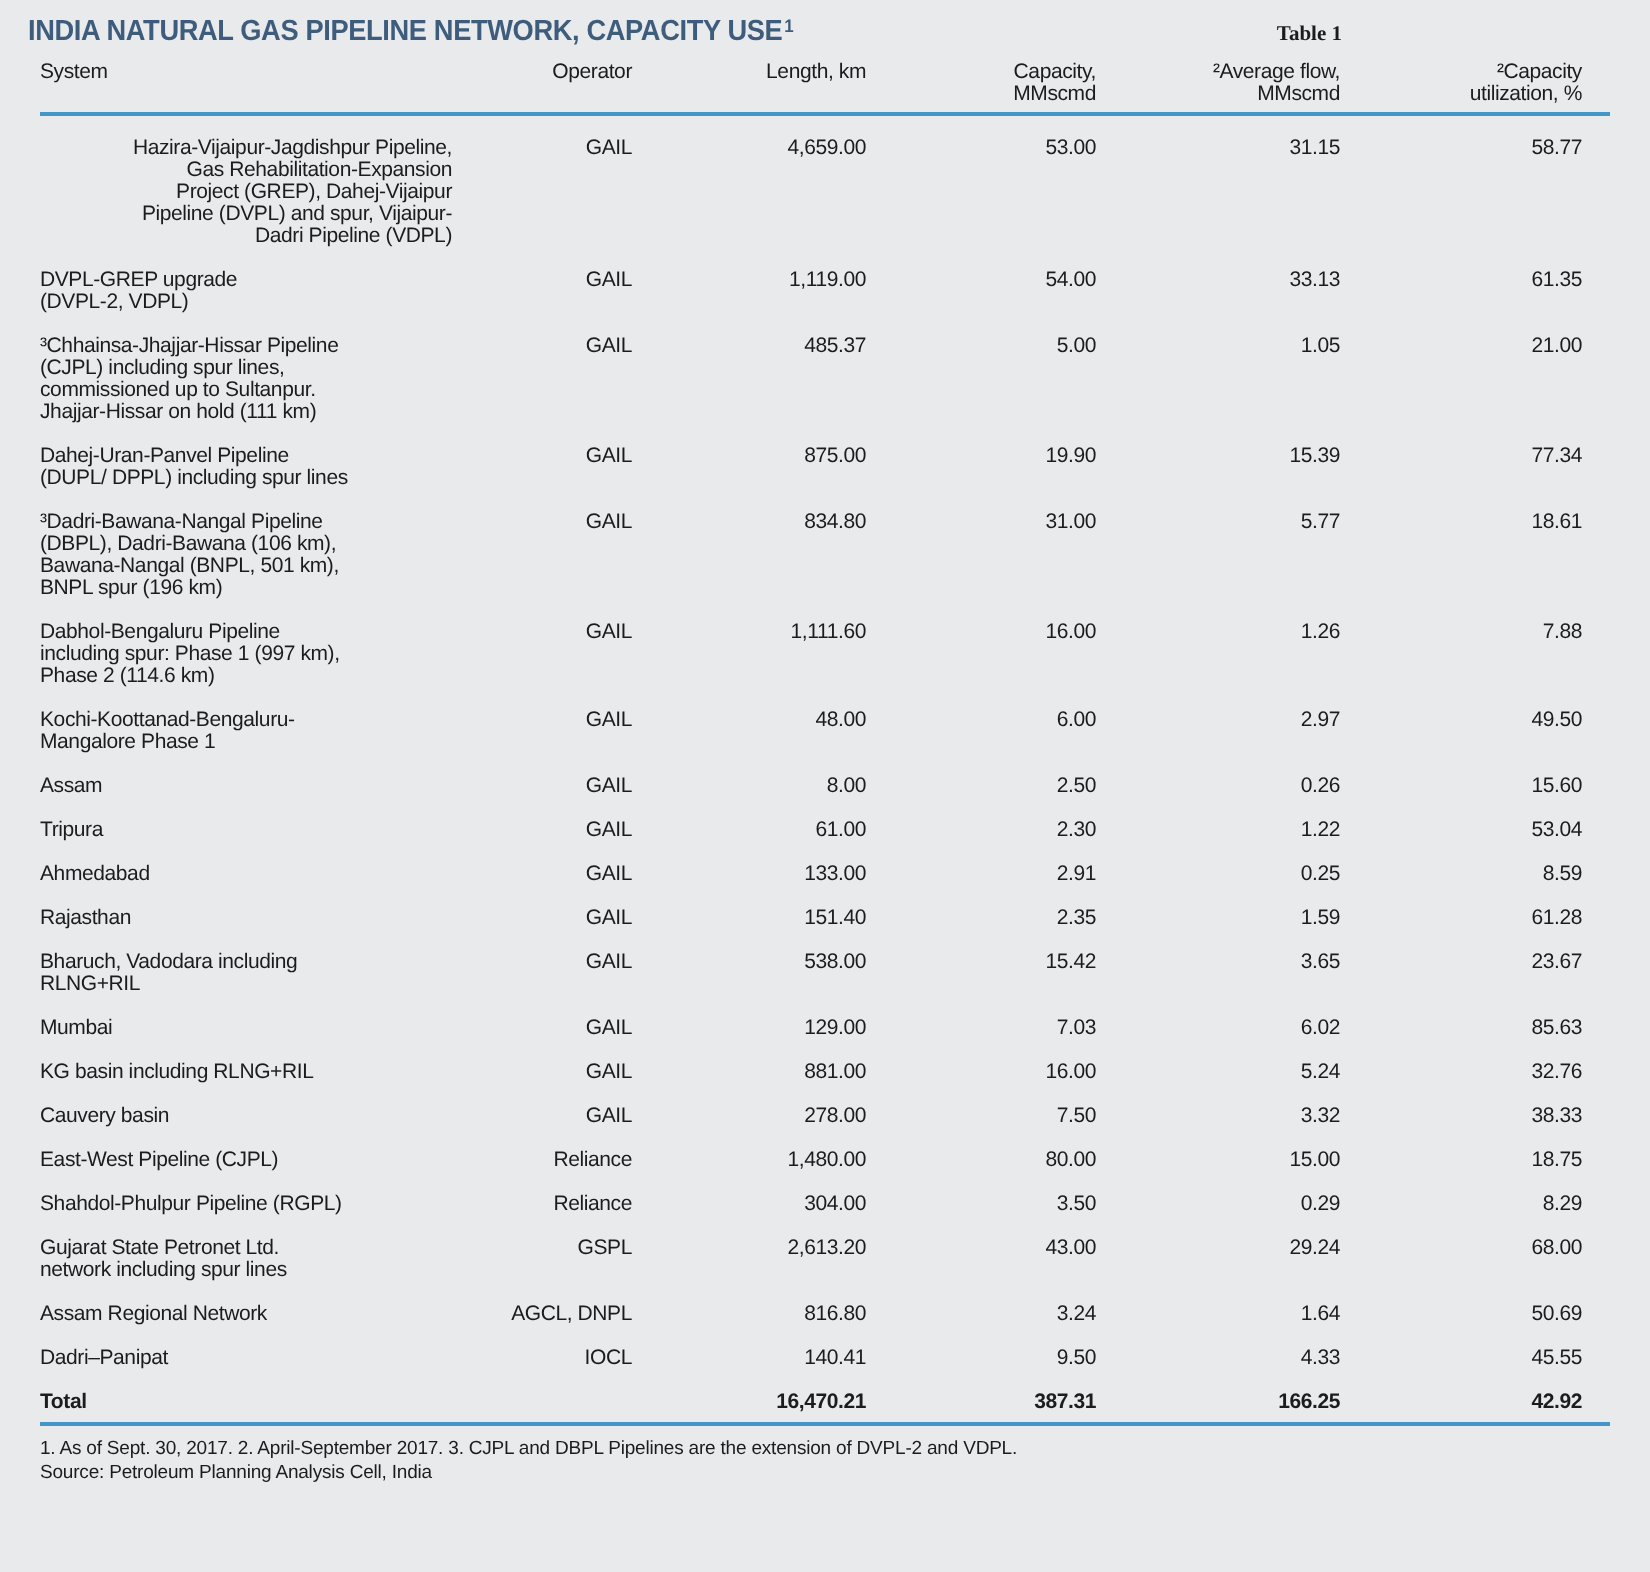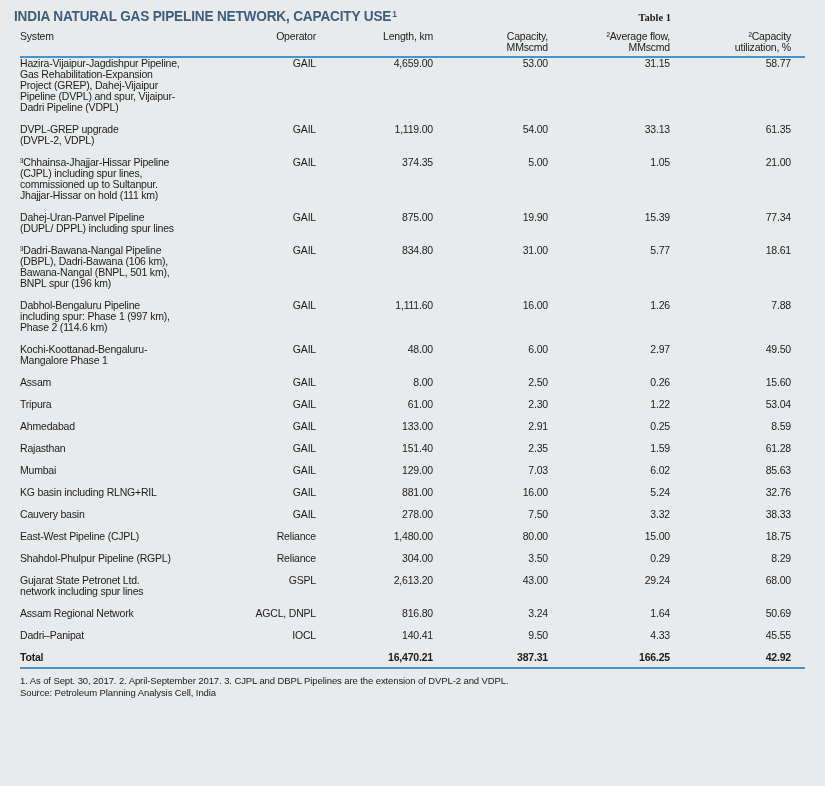--- a/index.html
+++ b/index.html
@@ -51,21 +51,21 @@
     border-bottom:2px solid var(--accent);
     letter-spacing:-0.2px;
   }
   th.sys{text-align:left;padding-right:0;}
   td{
     font-size:10.5px;line-height:11px;vertical-align:top;
     text-align:right;padding:0 14px 11px 0;
     letter-spacing:-0.2px;
   }
   td.sys{text-align:left;white-space:pre-line;padding-right:4px;}
-  tbody tr:first-child td{}
+  tbody tr:first-child td{padding-top:11px;text-align:right;}
   tr.total-row td{
     font-weight:bold;
     padding-bottom:4px;
     border-bottom:2px solid var(--accent);
   }
   .footnotes{
     margin:6px 0 0 20px;
     font-size:9.5px;line-height:11.5px;letter-spacing:-0.1px;
   }
 </style>
@@ -128,21 +128,21 @@
       <td>54.00</td>
       <td>33.13</td>
       <td>61.35</td>
     </tr>
         <tr>
       <td class="sys">³Chhainsa-Jhajjar-Hissar Pipeline
 (CJPL) including spur lines,
 commissioned up to Sultanpur.
 Jhajjar-Hissar on hold (111 km)</td>
       <td>GAIL</td>
-      <td>374.35</td>
+      <td>485.37</td>
       <td>5.00</td>
       <td>1.05</td>
       <td>21.00</td>
     </tr>
         <tr>
       <td class="sys">Dahej-Uran-Panvel Pipeline
 (DUPL/ DPPL) including spur lines</td>
       <td>GAIL</td>
       <td>875.00</td>
       <td>19.90</td>
@@ -203,20 +203,29 @@
       <td>0.25</td>
       <td>8.59</td>
     </tr>
         <tr>
       <td class="sys">Rajasthan</td>
       <td>GAIL</td>
       <td>151.40</td>
       <td>2.35</td>
       <td>1.59</td>
       <td>61.28</td>
+    </tr>
+        <tr>
+      <td class="sys">Bharuch, Vadodara including
+RLNG+RIL</td>
+      <td>GAIL</td>
+      <td>538.00</td>
+      <td>15.42</td>
+      <td>3.65</td>
+      <td>23.67</td>
     </tr>
         <tr>
       <td class="sys">Mumbai</td>
       <td>GAIL</td>
       <td>129.00</td>
       <td>7.03</td>
       <td>6.02</td>
       <td>85.63</td>
     </tr>
         <tr>

